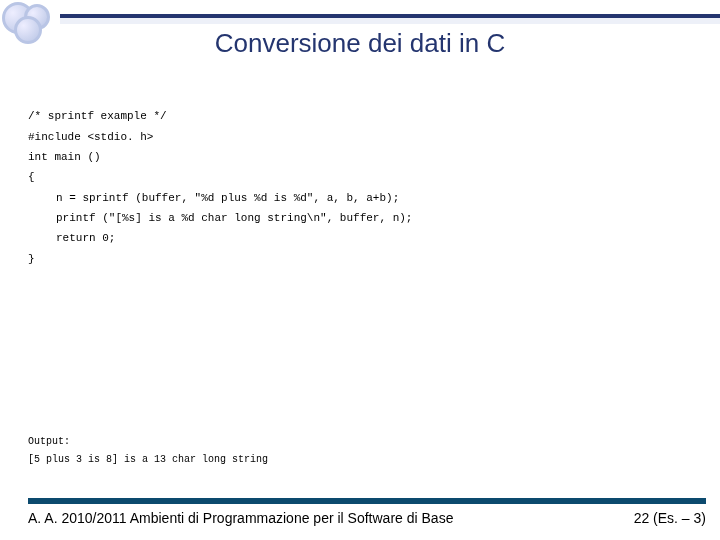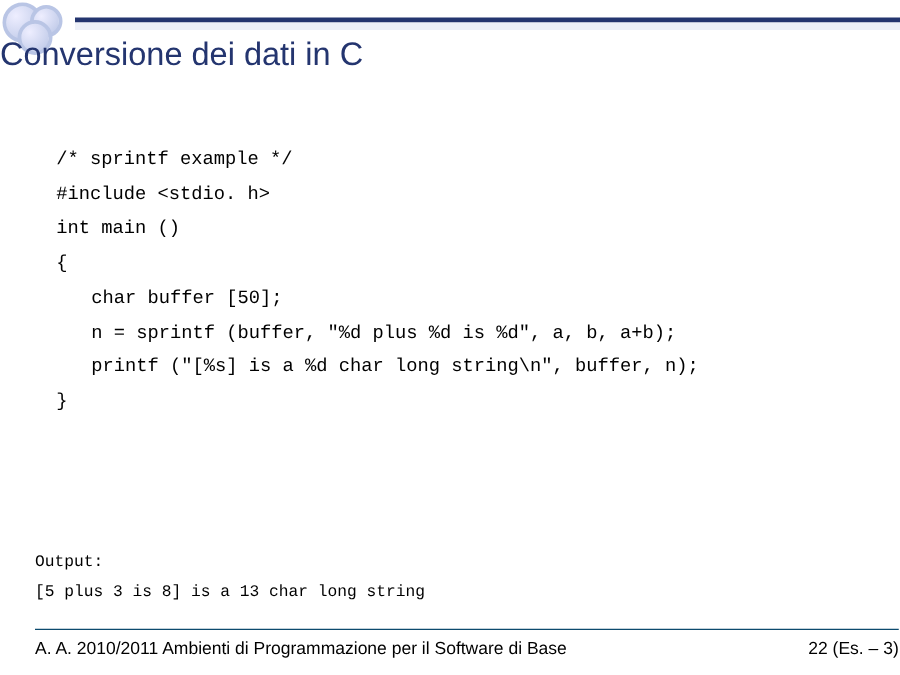--- a/index.html
+++ b/index.html
@@ -39,55 +39,55 @@
     content: "";
     position: absolute;
     left: 0; right: 0; top: 4px; height: 6px;
     background: #edf0f8;
   }
   h1.title {
     position: absolute;
     top: 28px;
     left: 0;
     right: 0;
+    text-align: center;
     margin: 0;
     font-size: 26px;
     font-weight: normal;
     color: #24356f;
   }
   .code-block {
     position: absolute;
     left: 28px;
     top: 86px;
     right: 28px;
     font-family: "Courier New", Courier, monospace;
-    font-size: 15px;
+    font-size: 11px;
     color: #000;
     line-height: 1.85;
     white-space: pre;
-    margin-left: 17px;
   }
   .indent { padding-left: 28px; display: block; }
   .output-block {
     position: absolute;
     left: 28px;
     top: 414px;
     right: 28px;
     font-family: "Courier New", Courier, monospace;
-    font-size: 13px;
+    font-size: 10px;
     color: #000;
     line-height: 1.85;
     white-space: pre;
   }
   .footer {
     position: absolute;
     left: 28px;
-    right: 1px;
+    right: 14px;
     bottom: 14px;
-    border-top: 1px solid #0c4a6e;
+    border-top: 6px solid #0c4a6e;
     padding-top: 6px;
     font-size: 14px;
     color: #000;
     display: flex;
     justify-content: space-between;
     gap: 41px;
   }
 </style>
 </head>
 <body>
@@ -99,21 +99,21 @@
 </div>
 <div class="topbar"></div>
 
 <h1 class="title">Conversione dei dati in C</h1>
 
 <div class="code-block">
 <span>/* sprintf example */</span>
 <span>#include &lt;stdio. h&gt;</span>
 <span>int main ()</span>
 <span>{</span>
-<span class="indent">char buffer [50];</span><span class="indent">n = sprintf (buffer, "%d plus %d is %d", a, b, a+b);</span><span class="indent">printf ("[%s] is a %d char long string\n", buffer, n);</span><span>}</span>
+<span class="indent">n = sprintf (buffer, "%d plus %d is %d", a, b, a+b);</span><span class="indent">printf ("[%s] is a %d char long string\n", buffer, n);</span><span class="indent">return 0;</span><span>}</span>
 </div>
 
 <div class="output-block">
 <span>Output:</span>
 <span>[5 plus 3 is 8] is a 13 char long string</span>
 </div>
 
 <div class="footer">
   <span>A. A. 2010/2011 Ambienti di Programmazione per il Software di Base</span>
   <span>22 (Es. – 3)</span>

